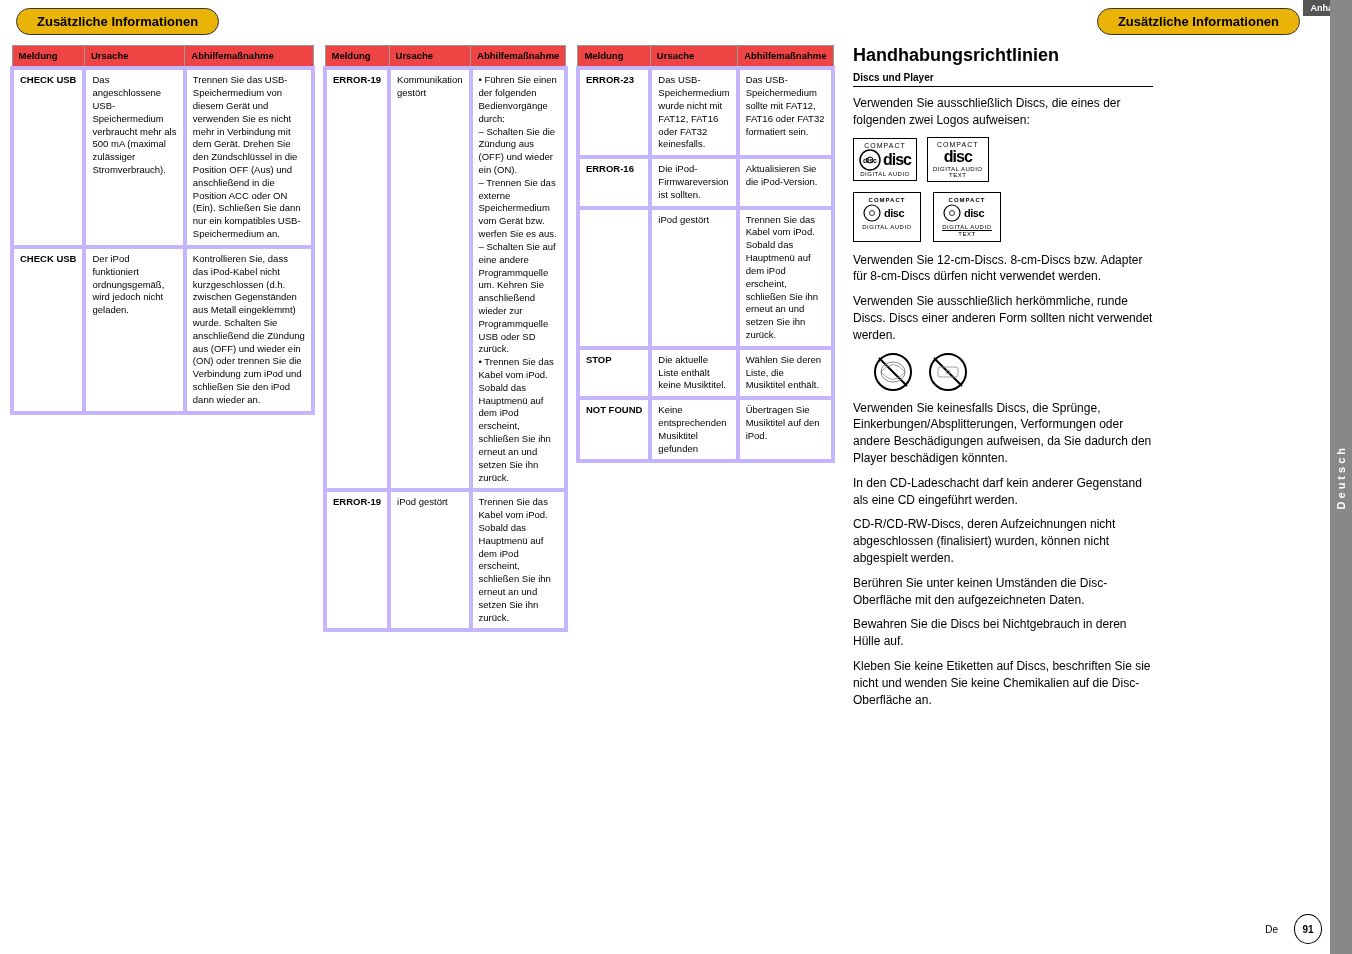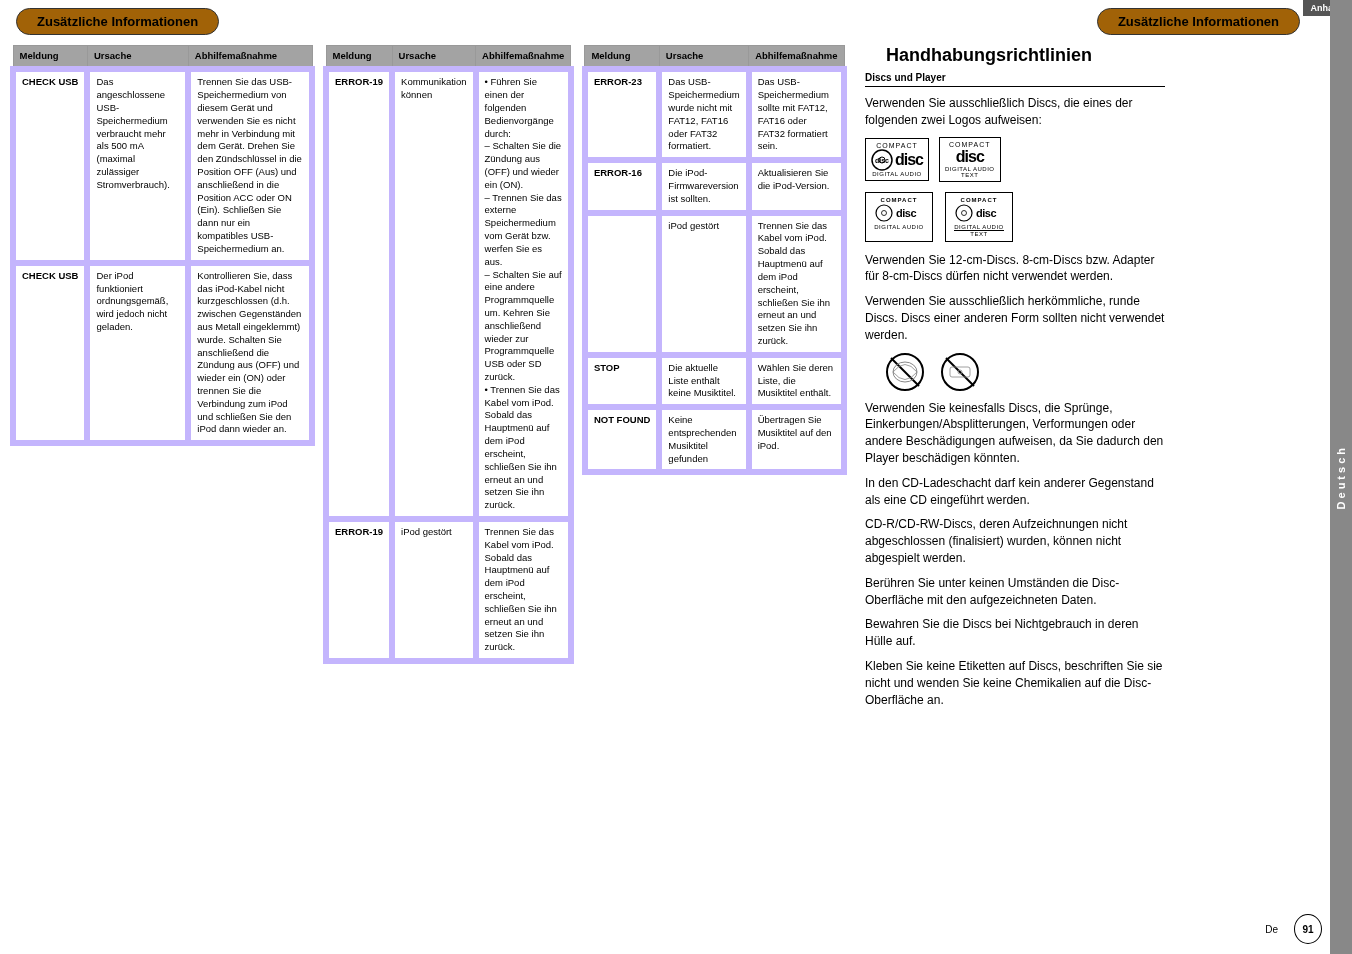--- a/index.html
+++ b/index.html
@@ -11,21 +11,21 @@
       width: 1352px;
       min-height: 954px;
       position: relative;
       overflow: hidden;
     }
 
     
     .header-bar {
       display: flex;
       align-items: center;
-      background: #a16207;
+      background: #eab308;
       border: 1.5px solid #333;
       border-radius: 20px;
       padding: 5px 20px;
       font-size: 13px;
       font-weight: bold;
       white-space: nowrap;
     }
 
     
     .info-table {
@@ -38,49 +38,48 @@
       background: #e0e0e0;
       border: 1px solid #999;
       padding: 4px 6px;
       font-weight: bold;
       font-size: 9.5px;
       text-align: left;
       white-space: nowrap;
     }
 
     .info-table td {
-      border: 6px solid #c4b5fd;
+      border: 4px solid #c4b5fd;
       padding: 4px 6px;
       vertical-align: top;
       font-size: 9.5px;
       line-height: 1.35;
     }
 
     .info-table tr:first-child th {
-      background: #a3a3a3;
+      background: #ef4444;
     }
 
     .meldung-cell {
       font-weight: bold;
       white-space: nowrap;
       vertical-align: top;
     }
 
     
     .right-panel {
       width: 310px;
       flex-shrink: 0;
       padding-left: 10px;
     }
 
     .right-panel h2 {
       font-size: 18px;
       font-weight: bold;
       margin-bottom: 6px;
-      margin-left: 21px;
     }
 
     .right-panel h3 {
       font-size: 10px;
       font-weight: bold;
       margin-bottom: 8px;
       border-bottom: 1px solid #000;
       padding-bottom: 3px;
     }
 
@@ -234,21 +233,21 @@
       <thead>
         <tr>
           <th>Meldung</th>
           <th>Ursache</th>
           <th>Abhilfemaßnahme</th>
         </tr>
       </thead>
       <tbody>
         <tr>
           <td class="meldung-cell">ERROR-19</td>
-          <td>Kommunikation können</td>
+          <td>Kommunikation gestört</td>
           <td>
             • Führen Sie einen der folgenden Bedienvorgänge durch:<br>
             – Schalten Sie die Zündung aus (OFF) und wieder ein (ON).<br>
             – Trennen Sie das externe Speichermedium vom Gerät bzw. werfen Sie es aus.<br>
             – Schalten Sie auf eine andere Programmquelle um. Kehren Sie anschließend wieder zur Programmquelle USB oder SD zurück.<br>
             • Trennen Sie das Kabel vom iPod. Sobald das Hauptmenü auf dem iPod erscheint, schließen Sie ihn erneut an und setzen Sie ihn zurück.
           </td>
         </tr>
         <tr>
           <td class="meldung-cell">ERROR-19</td>
@@ -264,21 +263,21 @@
       <thead>
         <tr>
           <th>Meldung</th>
           <th>Ursache</th>
           <th>Abhilfemaßnahme</th>
         </tr>
       </thead>
       <tbody>
         <tr>
           <td class="meldung-cell">ERROR-23</td>
-          <td>Das USB-Speichermedium wurde nicht mit FAT12, FAT16 oder FAT32 formatiert.</td>
+          <td>Das USB-Speichermedium wurde nicht mit FAT12, FAT16 oder FAT32 keinesfalls.</td>
           <td>Das USB-Speichermedium sollte mit FAT12, FAT16 oder FAT32 formatiert sein.</td>
         </tr>
         <tr>
           <td class="meldung-cell">ERROR-16</td>
           <td>Die iPod-Firmwareversion ist sollten.</td>
           <td>Aktualisieren Sie die iPod-Version.</td>
         </tr>
         <tr>
           <td class="meldung-cell"></td>
           <td>iPod gestört</td>

